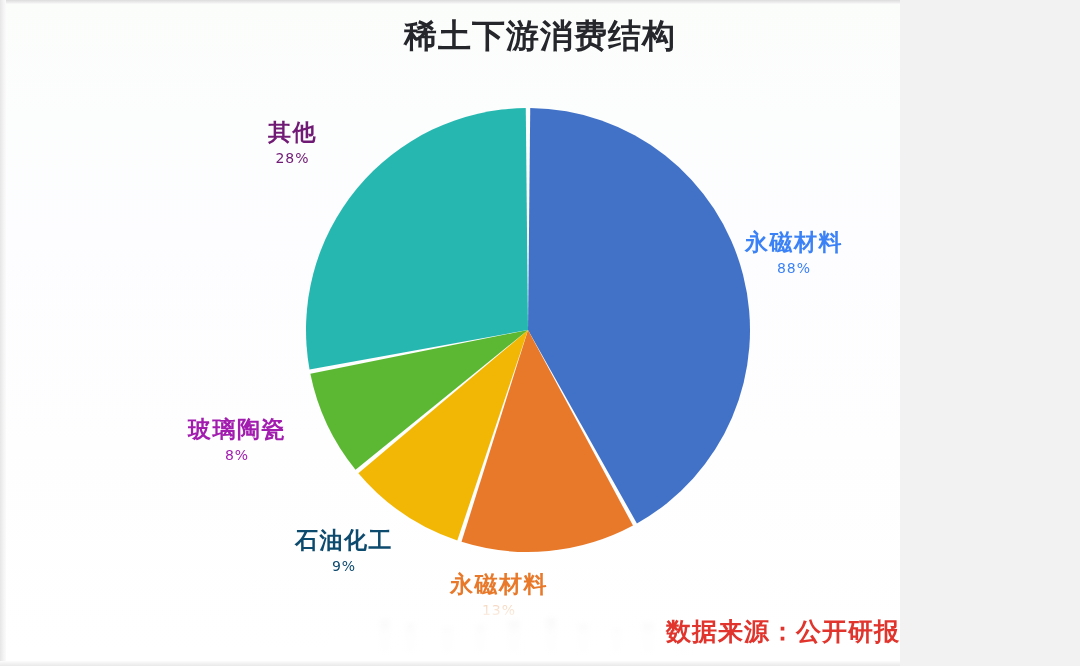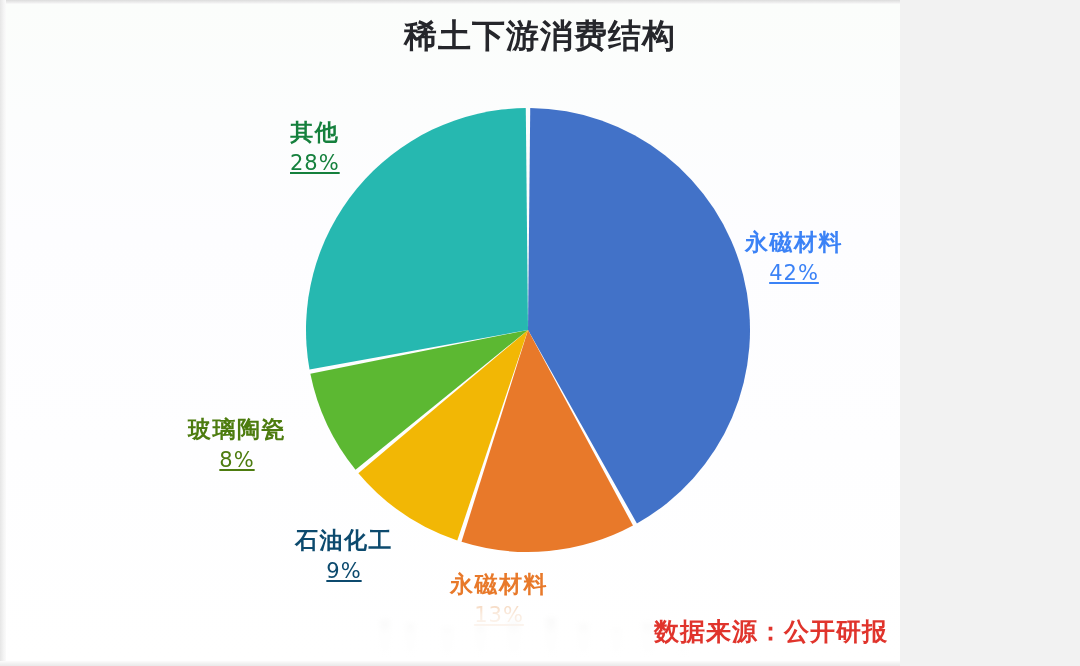--- a/index.html
+++ b/index.html
@@ -88,42 +88,40 @@
     font-family: "DejaVu Sans", "Liberation Sans", sans-serif;
   }
   .slice-label .name {
     display: block;
     font-size: 23px;
     font-weight: bold;
     letter-spacing: 1.5px;
   }
   .slice-label .pct {
     display: block;
-    font-size: 21px;
+    font-size: 14px;
     font-weight: normal;
     letter-spacing: 1px;
     margin-top: 3px;
-    text-decoration: underline;
   }
 
   #label-yongci {
     left: 745px;
     top: 228px;
     color: #3b82f6;
   }
   #label-qita {
     left: 268px;
     top: 118px;
-    color: #15803d;
-    margin-left: 22px;
+    color: #701a75;
   }
   #label-boli {
     left: 188px;
     top: 415px;
-    color: #4d7c0f;
+    color: #a21caf;
   }
   #label-shiyou {
     left: 295px;
     top: 526px;
     color: #0c4a6e;
   }
   #label-yejin {
     left: 450px;
     top: 570px;
     color: #e8792a;
@@ -163,21 +161,21 @@
     position: absolute;
     bottom: 0;
     display: block;
     background: #cfcfcf;
     border-radius: 1px;
   }
 
   
   #source-note {
     position: absolute;
-    right: 12px;
+    right: 0;
     bottom: 18px;
     font-size: 25px;
     font-weight: bold;
     color: #e0342c;
     letter-spacing: 1px;
     font-family: "DejaVu Sans", "Liberation Sans", sans-serif;
   }
 </style>
 </head>
 <body>
@@ -198,21 +196,21 @@
           <path d="M 225 225 L 329.99 420.60 A 222 222 0 0 1 158.52 436.81 Z" fill="#e8792a"></path>
           <path d="M 225 225 L 154.28 435.44 A 222 222 0 0 1 55.37 368.22 Z" fill="#f2b705"></path>
           <path d="M 225 225 L 52.53 364.78 A 222 222 0 0 1 7.36 268.78 Z" fill="#5cb832"></path>
           <path d="M 225 225 L 6.53 264.41 A 222 222 0 0 1 222.77 3.01 Z" fill="#26b8b0"></path>
         </g>
     </svg>
   </div>
 
   <div class="slice-label" id="label-yongci">
     <span class="name">永磁材料</span>
-    <span class="pct">42%</span>
+    <span class="pct">88%</span>
   </div>
 
   <div class="slice-label" id="label-qita">
     <span class="name">其他</span>
     <span class="pct">28%</span>
   </div>
 
   <div class="slice-label" id="label-boli">
     <span class="name">玻璃陶瓷</span>
     <span class="pct">8%</span>

